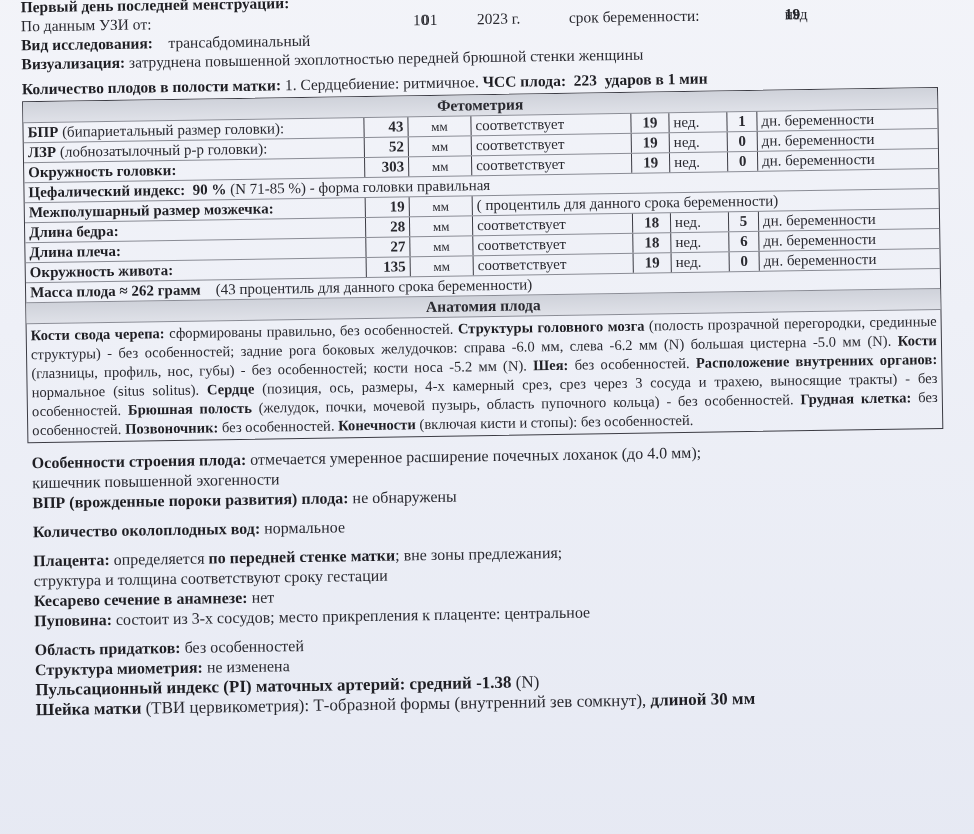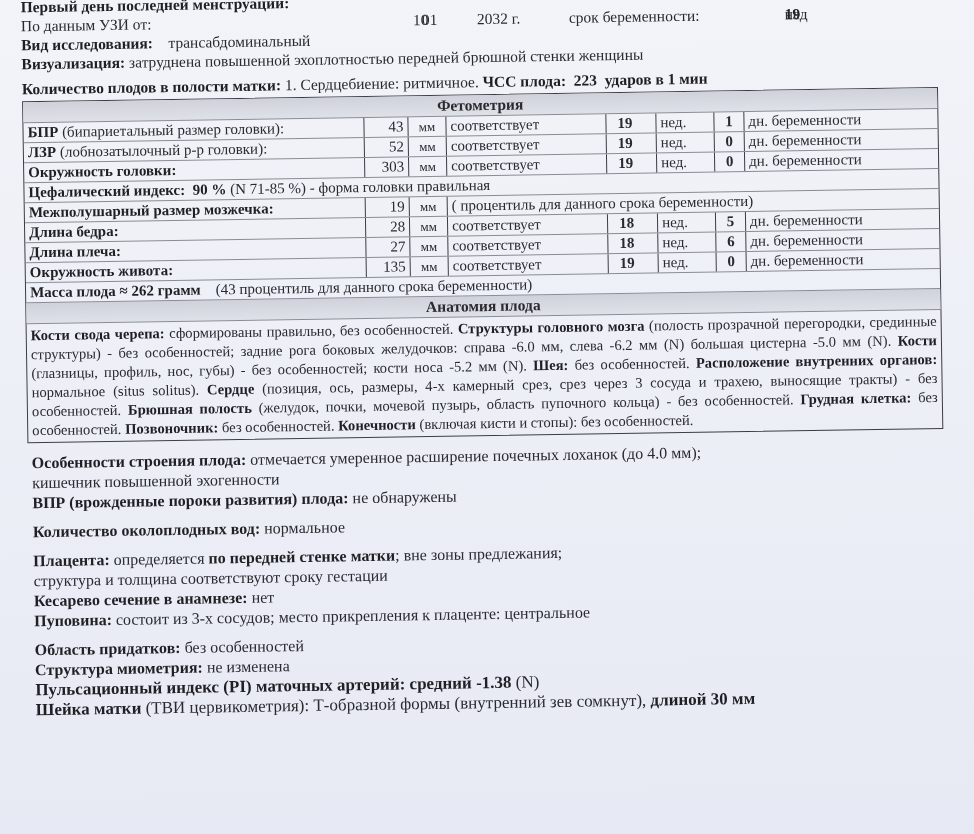--- a/index.html
+++ b/index.html
@@ -21,25 +21,25 @@
     b, .b { font-weight: bold; color: #1f1f24; }
     .hdr-row { position: relative; height: 19px; }
     .hdr-row span { position: absolute; top: 0; }
     .gap-sm { height: 6px; }
     .box { border: 1.4px solid #3c3c44; width: 916px; box-sizing: border-box; }
     .shade { background: linear-gradient(180deg,#cfd2da,#dfe1e8); }
     .section-title { text-align: center; font-weight: bold; font-size: 15.5px; height: 20px; line-height: 20px; }
     .row { display: flex; height: 19px; line-height: 19px; border-top: 1px solid #8a8c95; font-size: 15px; }
     .row > div { box-sizing: border-box; padding: 0 4px; white-space: nowrap; overflow: hidden; }
     .c-label { width: 340px; }
-    .c-val { width: 44px; text-align: right; font-weight: normal; border-left: 1px solid #3c3c44; }
-    .c-unit { width: 38px; text-align: center; border-left: 1px solid #3c3c44; font-size: 13px; }
+    .c-val { width: 44px; text-align: right; font-weight: bold; border-left: 1px solid #3c3c44; }
+    .c-unit { width: 63px; text-align: center; border-left: 1px solid #3c3c44; font-size: 13px; }
     .c-corr { width: 160px; border-left: 1px solid #3c3c44; }
     .c-wk { width: 38px; text-align: center; font-weight: bold; border-left: 1px solid #3c3c44; }
-    .c-wku { width: 58px; border-left: 1px solid #3c3c44; margin-left: 12px; }
+    .c-wku { width: 58px; border-left: 1px solid #3c3c44; }
     .c-day { width: 30px; text-align: center; font-weight: bold; border-left: 1px solid #3c3c44; }
     .c-dayu { flex: 1; border-left: 1px solid #3c3c44; }
     .c-wide { flex: 1; border-left: 1px solid #3c3c44; }
     .c-full { flex: 1; }
 
     .anat { padding: 2px 4px 2px 4px; font-size: 14.6px; line-height: 19px; text-align: justify; border-top: 1px solid #8a8c95; }
     .para { font-size: 16px; line-height: 20px; margin-left: 4px; }
     .para.big { font-size: 17px; }
     .spacer { height: 9px; }
   </style>
@@ -49,21 +49,21 @@
 <div class="paper">
   <div class="content">
 
     <div class="hdr-row line">
       <span style="left:0" class="b">Первый день последней менструации:</span>
     </div>
     <div class="hdr-row line">
       <span style="left:0">По данным УЗИ от:</span>
       <span style="left:392px">10</span>
       <span style="left:401px">01</span>
-      <span style="left:456px">2032 г.</span>
+      <span style="left:456px">2023 г.</span>
       <span style="left:548px">срок беременности:</span>
       <span style="left:764px" class="b">19</span>
       <span style="left:764px">нед</span>
     </div>
     <div class="line">
       <span class="b">Вид исследования:</span>&nbsp;&nbsp;&nbsp;
       <span>трансабдоминальный</span>
     </div>
     <div class="line">
       <span class="b">Визуализация:</span>

